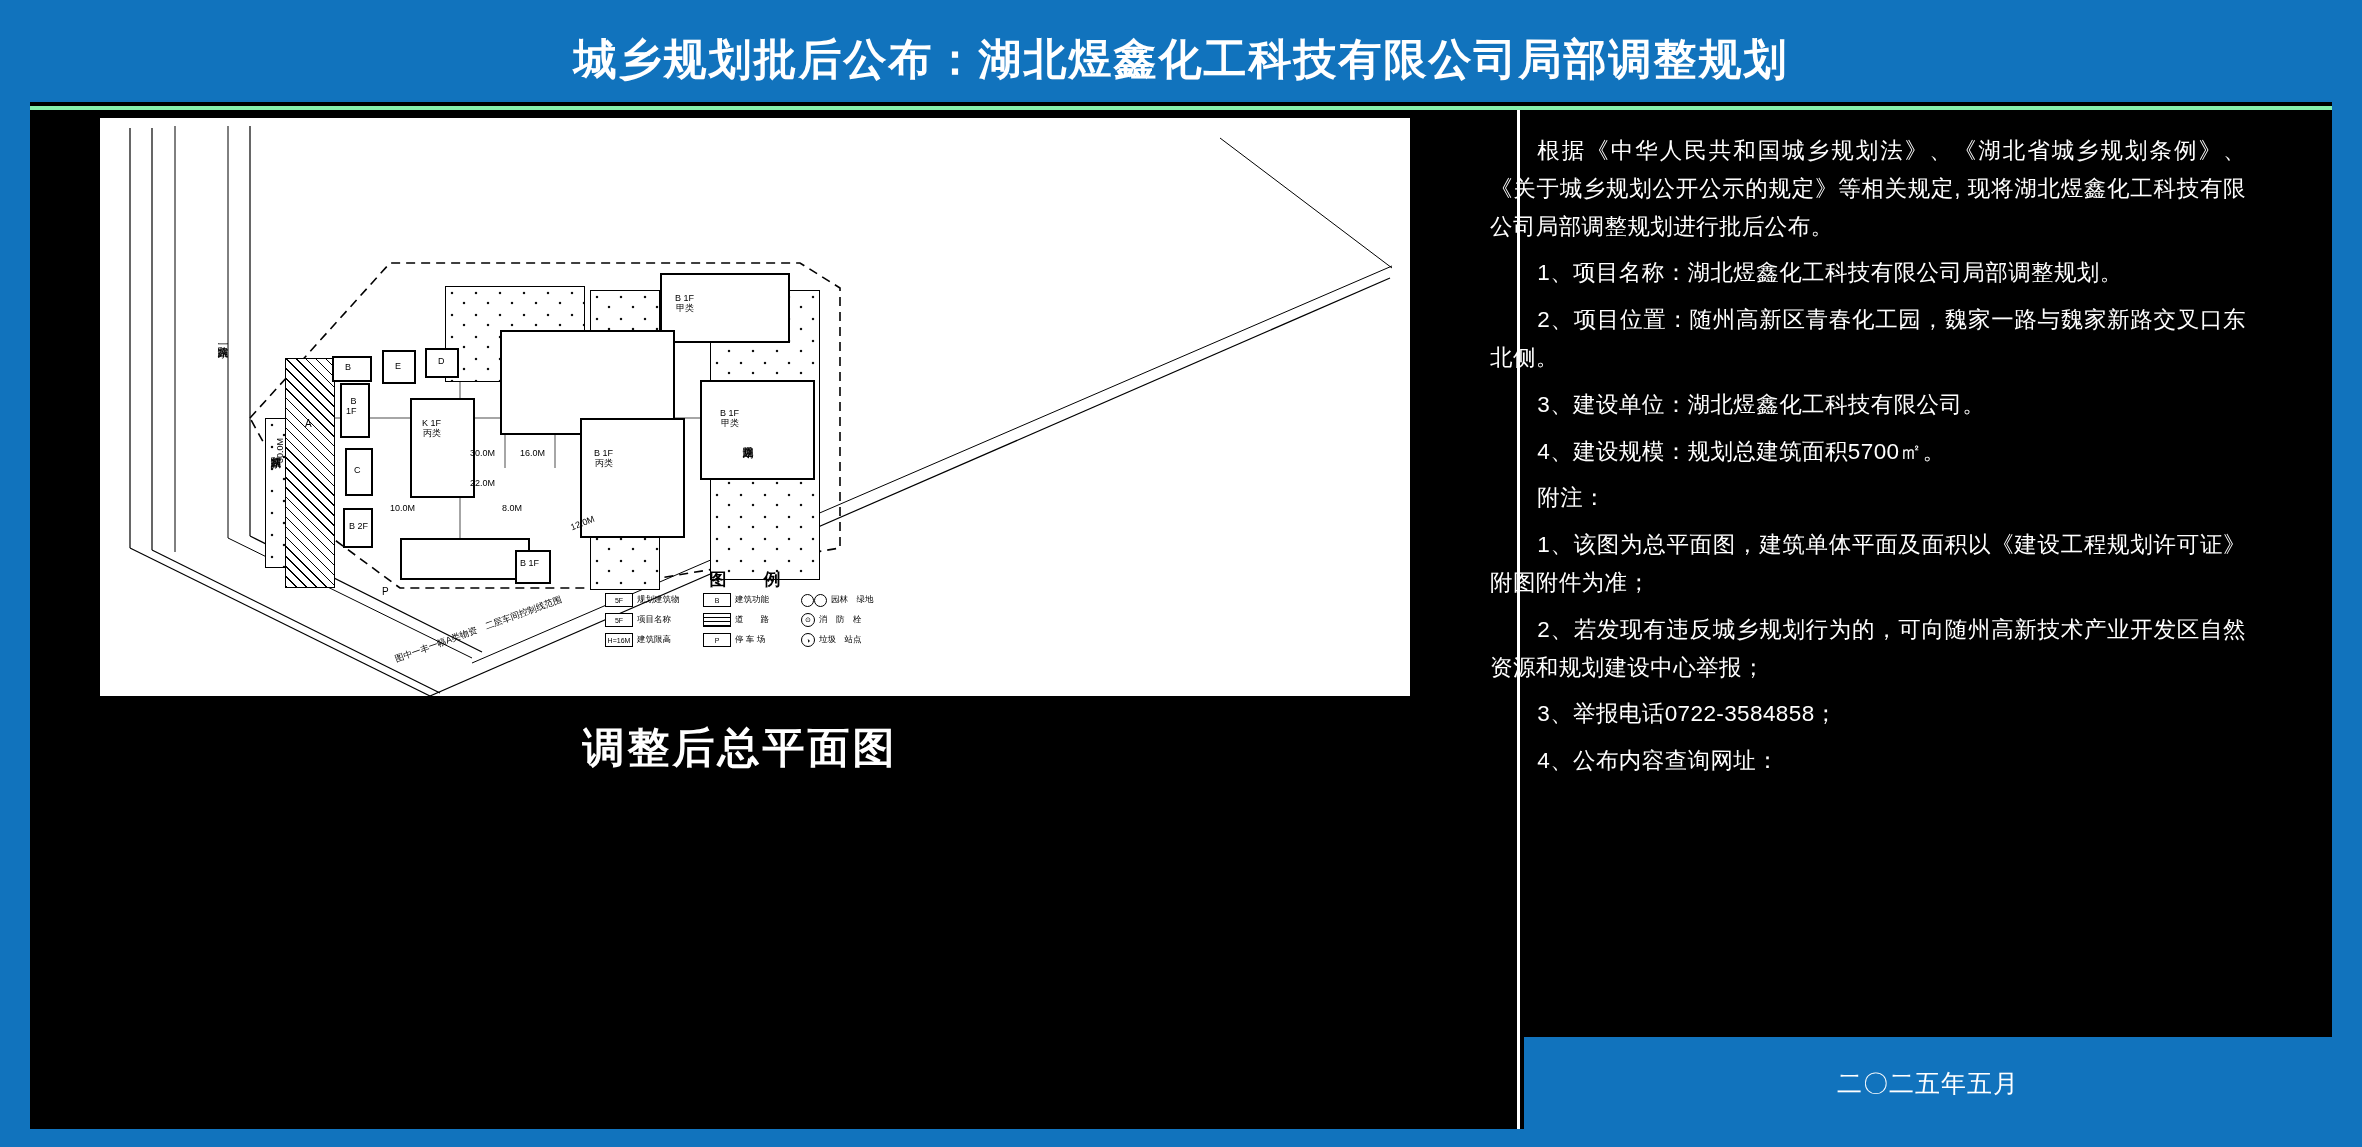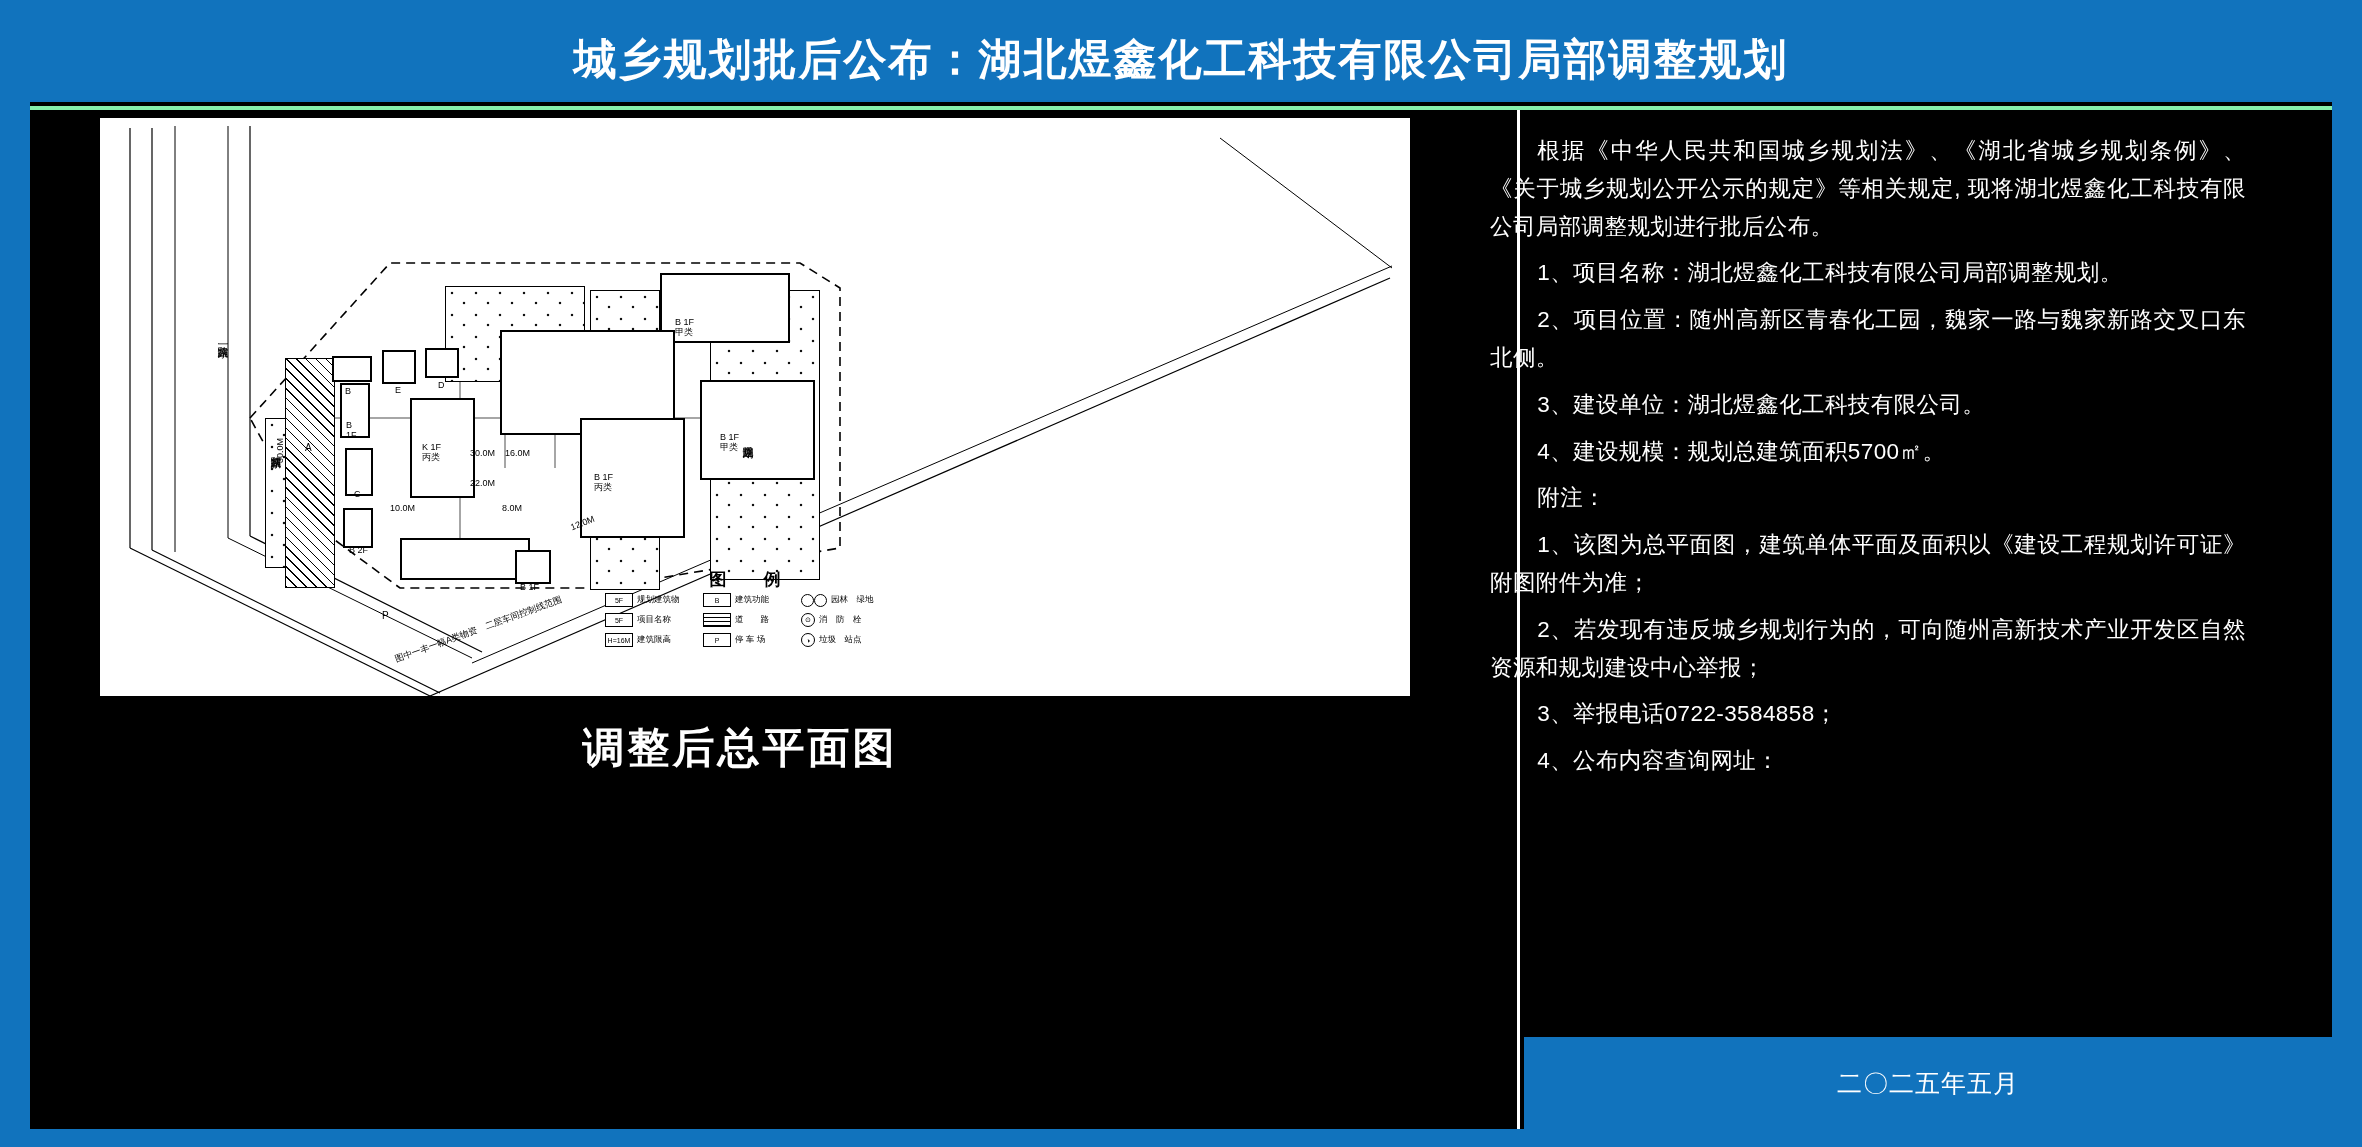--- a/index.html
+++ b/index.html
@@ -160,23 +160,22 @@
     position: absolute;
     border: 2px solid #000;
     background: #ffffff;
     box-sizing: border-box;
   }
   .bldg-lbl {
     position: absolute;
     font-size: 9px;
     color: #000;
     line-height: 1.15;
-    text-align: left;
+    text-align: right;
     white-space: nowrap;
-    margin-top: 24px;
   }
   .green {
     position: absolute;
     background:
       radial-gradient(circle at 6px 6px, #111 1.4px, transparent 1.6px),
       radial-gradient(circle at 18px 16px, #111 1.4px, transparent 1.6px);
     background-size: 24px 22px, 24px 22px;
     background-color: #ffffff;
     border: 1px solid #000;
     box-sizing: border-box;
@@ -353,21 +352,21 @@
         <div class="bldg" style="left:300px;top:420px;width:130px;height:42px;"></div>
 
         <div class="bldg" style="left:415px;top:432px;width:36px;height:34px;"></div>
         <div class="bldg-lbl" style="left:420px;top:440px;">B 1F</div>
 
         <div class="bldg-lbl" style="left:282px;top:468px;font-size:10px;">P</div>
         <div class="bldg-lbl" style="left:205px;top:300px;font-size:10px;">A</div>
 
         <div class="dim" style="left:370px;top:330px;">30.0M</div>
         <div class="dim" style="left:370px;top:360px;">22.0M</div>
-        <div class="dim" style="left:405px;top:330px;">16.0M</div>
+        <div class="dim" style="left:405px;top:330px;padding-left:15px;">16.0M</div>
         <div class="dim" style="left:290px;top:385px;">10.0M</div>
         <div class="dim" style="left:402px;top:385px;">8.0M</div>
         <div class="dim" style="left:470px;top:400px;transform:rotate(-22deg);">12.0M</div>
         <div class="dim" style="left:175px;top:345px;transform:rotate(-90deg);transform-origin:left top;">30.0M</div>
 
         <div class="road-lbl" style="left:115px;top:220px;writing-mode:vertical-rl;font-size:11px;">魏家一路</div>
         <div class="road-lbl" style="left:168px;top:330px;writing-mode:vertical-rl;font-size:11px;">魏家新路</div>
         <div class="road-lbl" style="left:640px;top:320px;writing-mode:vertical-rl;font-size:11px;">规划道路</div>
         <div class="road-lbl" style="left:290px;top:505px;font-size:9px;transform:rotate(-20deg);">图中一丰一幅A类物资　二层车间控制线范围</div>
 

